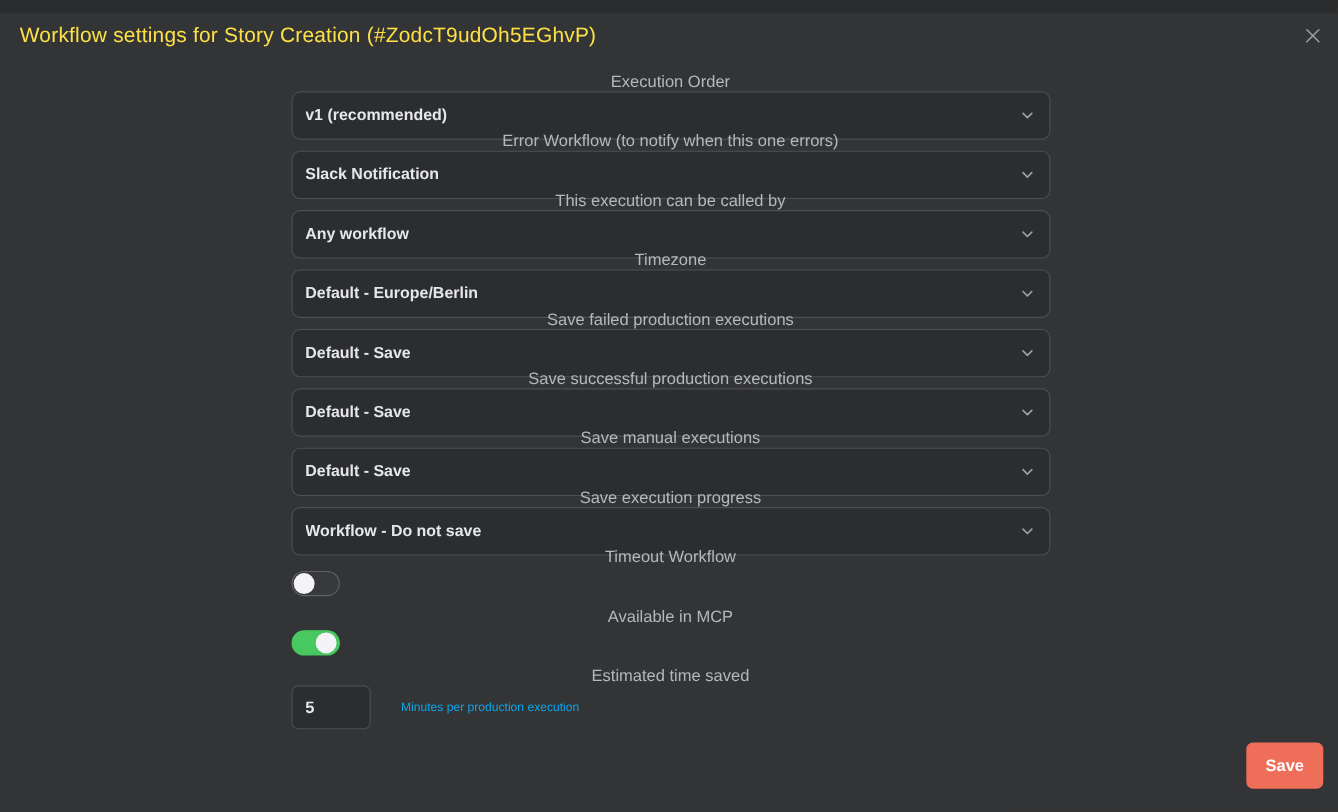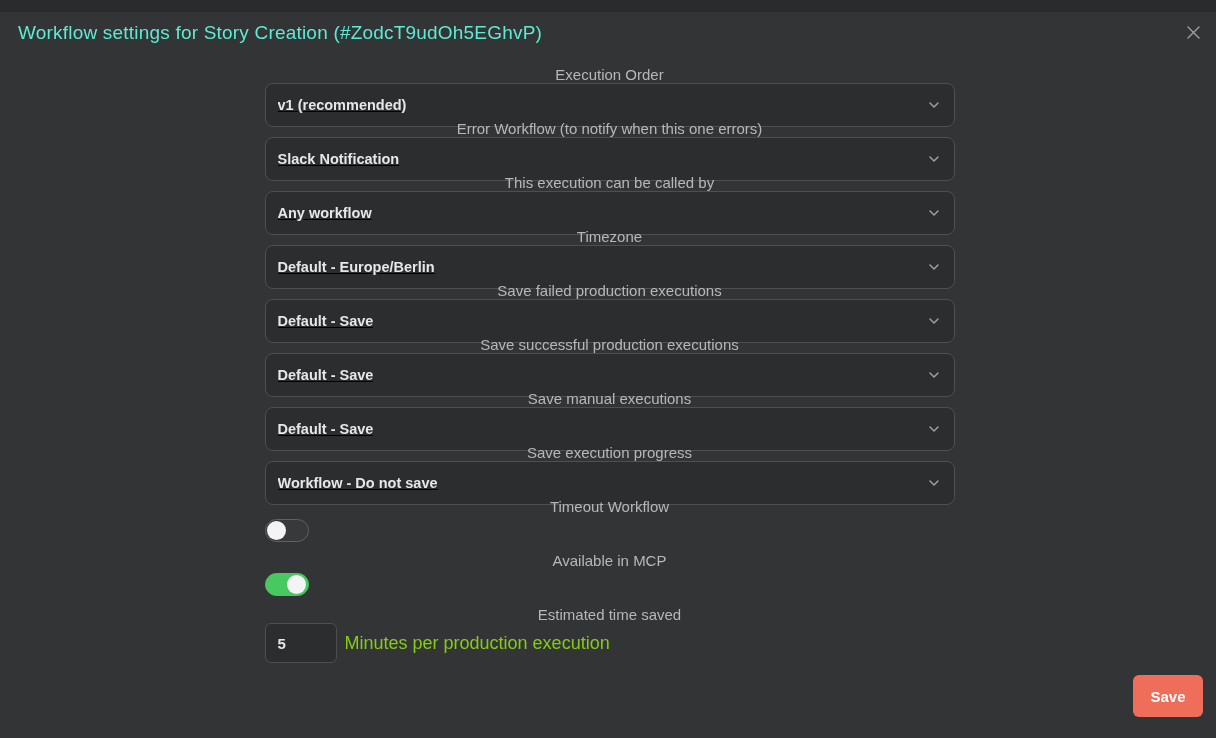--- a/index.html
+++ b/index.html
@@ -11,21 +11,21 @@
     overflow: hidden;
   }
   .backdrop-strip {
     position: absolute; top: 0; left: 0; right: 0; height: 12px;
     background: #2a2b2c;
   }
   .modal { position: absolute; inset: 0; }
   .title {
     position: absolute; left: 18px; top: 22px;
     font-size: 19px; font-weight: 400; letter-spacing: .2px;
-    color: #5eead4;
+    color: #fde047;
   }
   .close {
     position: absolute; right: 13px; top: 22px;
     width: 20px; height: 20px;
     background: none; border: none; cursor: pointer;
     display: flex; align-items: center; justify-content: center;
     color: #9da0a3;
   }
   .rows {
     position: absolute; top: 66px; left: 18px; width: 1183px;
@@ -40,21 +40,20 @@
   }
   .control { width: 690px; display: flex; align-items: center; }
   .select {
     width: 690px; height: 44px;
     background: #2c2d2e;
     border: 1px solid #4e4f51;
     border-radius: 8px;
     display: flex; align-items: center;
     padding: 0 13px 0 12px;
     cursor: pointer;
-    text-decoration: underline;
   }
   .select-value {
     color: #e6e7e9; font-size: 14.5px; font-weight: 700;
     white-space: nowrap; overflow: hidden; text-overflow: ellipsis;
   }
   .chev { margin-left: auto; display: flex; align-items: center; }
   .toggle {
     position: relative;
     width: 44px; height: 23px; border-radius: 12px;
     cursor: pointer;
@@ -71,21 +70,21 @@
   .number-input {
     width: 72px; height: 40px;
     background: #2c2d2e;
     border: 1px solid #4e4f51;
     border-radius: 6px;
     color: #e6e7e9; font-size: 15px; font-weight: 700;
     font-family: "Liberation Sans", sans-serif;
     padding: 0 8px 0 12px;
     outline: none;
   }
-  .suffix { margin-left: 8px; color: #84cc16; font-size: 18px; }
+  .suffix { margin-left: 28px; color: #0ea5e9; font-size: 11px; }
   .save {
     position: absolute; right: 13px; bottom: 21px;
     width: 70px; height: 42px;
     background: #ee6e5a; border: none; border-radius: 6px;
     color: #ffffff; font-size: 15px; font-weight: 700;
     font-family: "Liberation Sans", sans-serif;
     cursor: pointer;
   }
 </style>
 </head>

